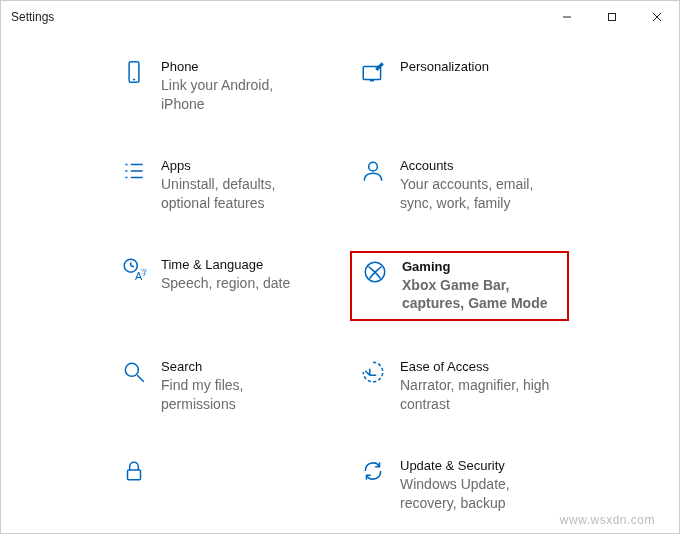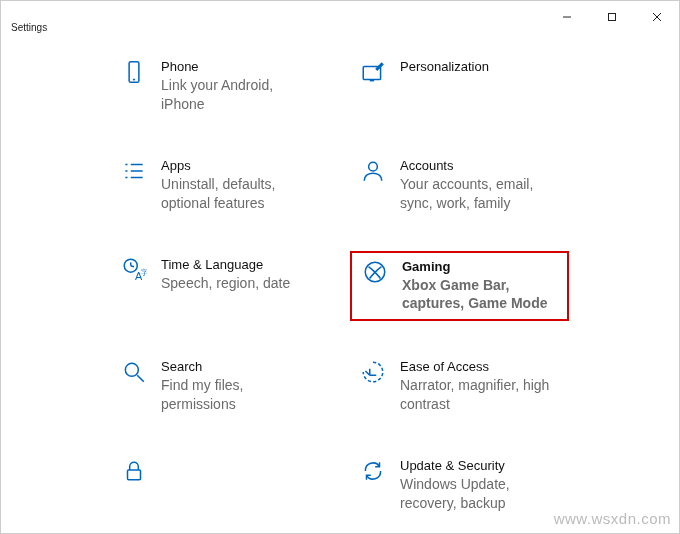--- a/index.html
+++ b/index.html
@@ -1,30 +1,30 @@
 <!DOCTYPE html>
 <html><head>
   <meta charset="utf-8">
   <style>
     * { margin: 0; padding: 0; box-sizing: border-box; font-family: "Segoe UI", Arial, sans-serif; }
     body { width: 680px; height: 534px; background: #fff; position: relative; border: 1px solid #ccc; overflow: hidden; }
-    .titlebar { height: 32px; display: flex; align-items: flex-end; justify-content: space-between; padding: 0 0 0 10px; font-size: 10px; color: #222; }
+    .titlebar { height: 32px; display: flex; align-items: center; justify-content: space-between; padding: 0 0 0 10px; font-size: 12px; color: #222; }
     .wincontrols { display: flex; height: 100%; }
     .wincontrols div { width: 45px; display: flex; align-items: center; justify-content: center; color: #222; font-size: 10px; }
     .wincontrols svg { stroke: #222; }
     .content { padding: 20px 40px 0 40px; display: flex; flex-direction: column; gap: 0; }
     .grid { display: grid; grid-template-columns: 1fr 1fr; column-gap: 20px; row-gap: 32px; padding: 0 70px; }
     .item { display: flex; gap: 12px; padding: 6px 8px; cursor: pointer; }
     .item.highlighted { border: 2px solid #d40000; font-weight: bold; }
     .icon-wrap { width: 30px; height: 30px; flex: 0 0 30px; display: flex; align-items: flex-start; justify-content: center; color: #0067c0; }
     .icon-wrap svg { width: 26px; height: 26px; stroke: #0067c0; fill: none; stroke-width: 1.4; }
     .text-wrap { display: flex; flex-direction: column; gap: 2px; }
     .item-title { font-size: 13px; color: #111; }
     .item-desc { font-size: 14px; color: #6b6b6b; line-height: 1.35; max-width: 150px; }
-    .watermark { position: absolute; bottom: 6px; right: 8px; font-size: 15px; color: #bbb; letter-spacing: 0.5px; }
+    .watermark { position: absolute; bottom: 6px; right: 24px; font-size: 12px; color: #bbb; letter-spacing: 0.5px; }
   </style>
 </head>
 <body>
 
 <div class="titlebar">
   <span>Settings</span>
   <div class="wincontrols">
     <div>
         <svg width="10" height="10">
           <line x1="1" y1="5" x2="9" y2="5" stroke-width="1"></line>

